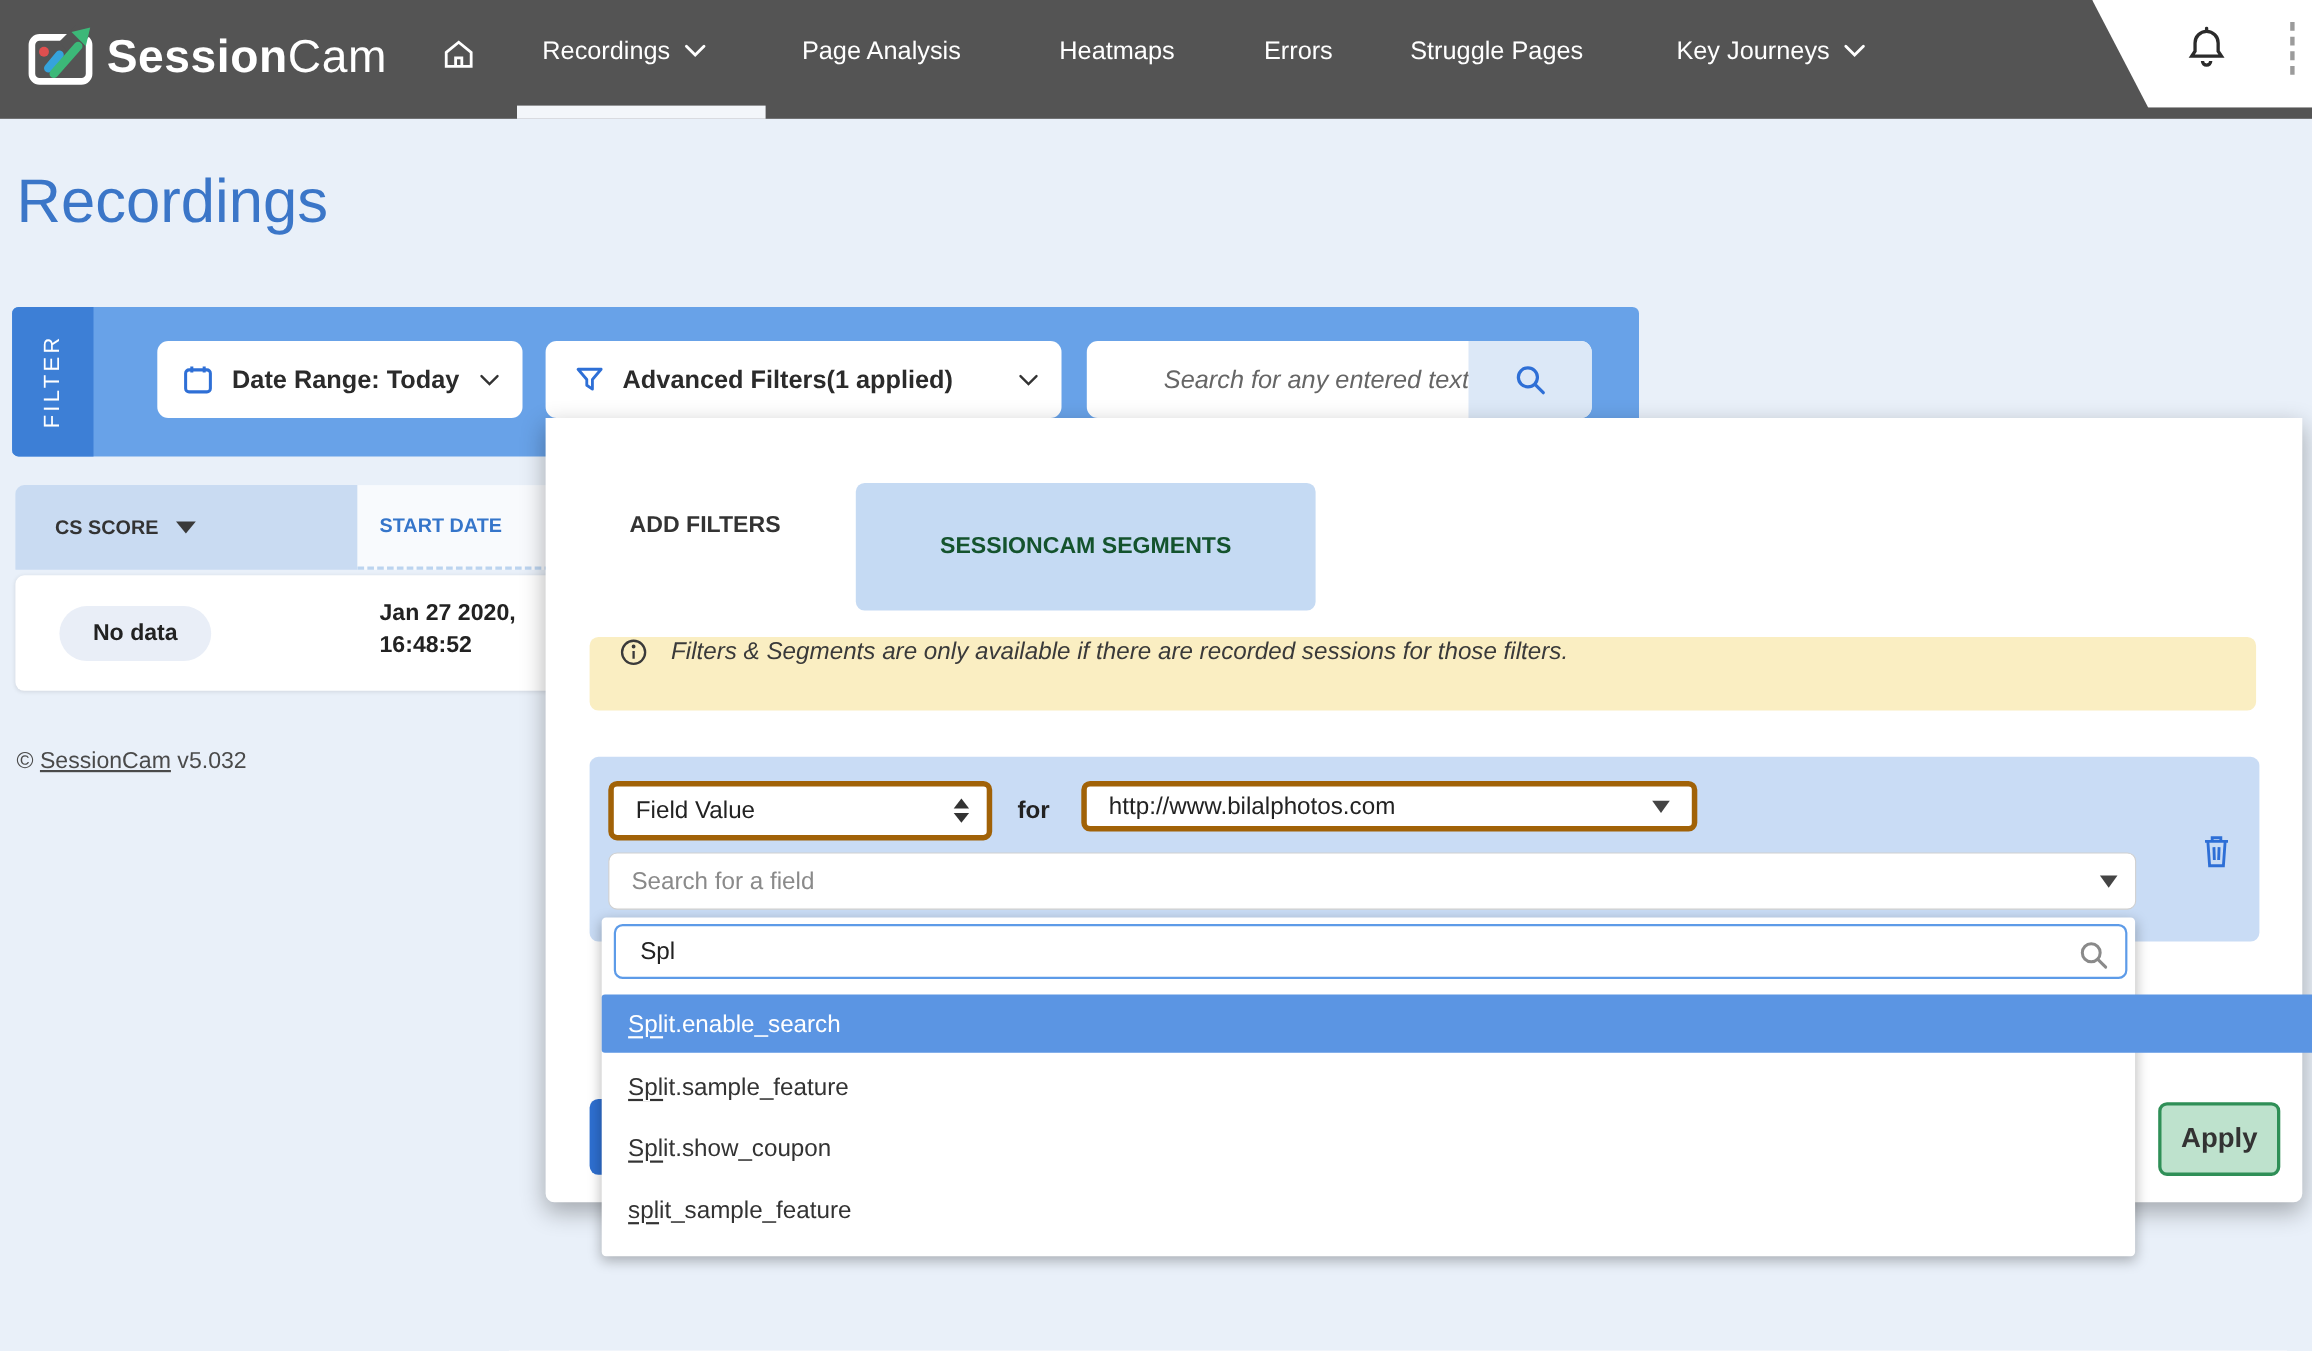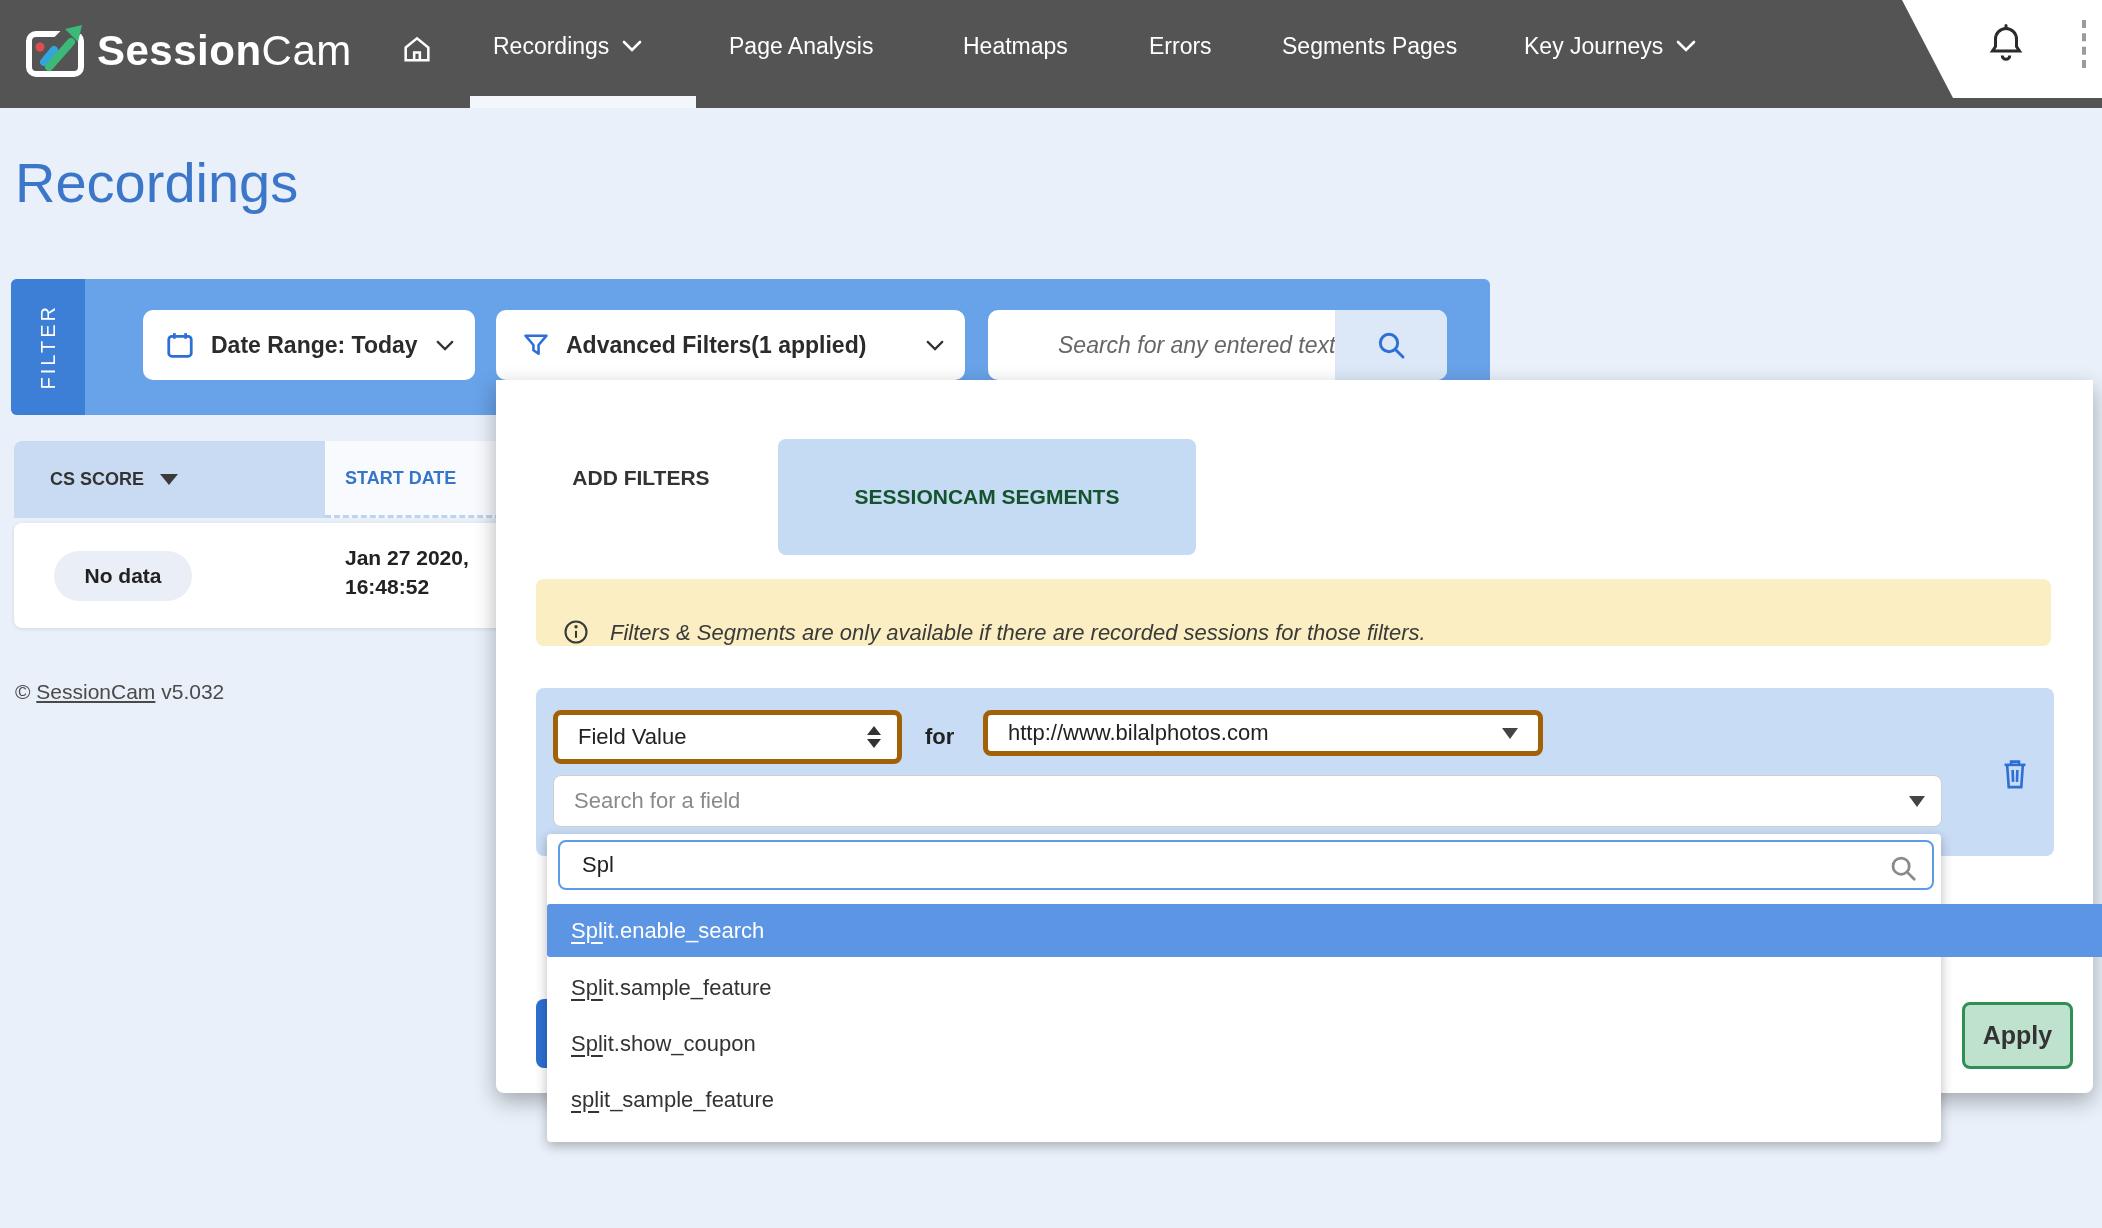--- a/index.html
+++ b/index.html
@@ -57,21 +57,21 @@
   .copyright .lnk { text-decoration:underline; cursor:pointer; }
 
   
   .panel { position:absolute; left:496px; top:380px; width:1597px; height:713px; background:#fff; border-radius:0 0 8px 8px;
            box-shadow:0 8px 22px rgba(0,0,0,0.30); z-index:10; }
   .tab-add { position:absolute; left:50px; top:40px; width:190px; height:116px; display:flex; align-items:center; justify-content:center;
              font-size:21px; font-weight:700; color:#333; cursor:pointer; }
   .tab-seg { position:absolute; left:282px; top:40px; width:418px; height:116px; background:#c5daf3; border-radius:8px;
              display:flex; align-items:center; justify-content:center; font-size:21px; font-weight:700; color:#14532d; cursor:pointer;margin-top:19px; }
   .banner { position:absolute; left:40px; top:199px; width:1515px; height:67px; background:#faeec2; border-radius:8px;
-            display:flex; align-items:flex-end; padding-left:26px; gap:20px; }
+            display:flex; align-items:flex-start; padding-left:26px; gap:20px; }
   .banner-text { font-size:22px; font-style:italic; color:#3a3a3a; }
   .filter-row { position:absolute; left:40px; top:308px; width:1518px; height:168px; background:#c9dcf5; border-radius:8px; }
   .sel { position:absolute; background:#fff; border:5px solid #a16207; border-radius:8px; display:flex; align-items:center;
          font-size:22px; color:#222; cursor:pointer; }
   .sel-type { left:17px; top:22px; width:349px; height:54px; padding-left:20px; }
   .sel-site { left:447px; top:22px; width:560px; height:46px; padding-left:20px; }
   .for-lbl { position:absolute; left:389px; top:22px; height:54px; display:flex; align-items:center; font-size:22px; font-weight:600; color:#222; }
   .updown { margin-left:auto; margin-right:16px; display:flex; flex-direction:column; gap:4px; }
   .tri-up-s { width:0;height:0;border-left:7px solid transparent;border-right:7px solid transparent;border-bottom:9px solid #333; }
   .tri-dn-s { width:0;height:0;border-left:7px solid transparent;border-right:7px solid transparent;border-top:9px solid #333; }
@@ -136,21 +136,21 @@
     <div class="nav-item" style="left:729px;">
         <span>Page Analysis</span>
       </div>
     <div class="nav-item" style="left:963px;">
         <span>Heatmaps</span>
       </div>
     <div class="nav-item" style="left:1149px;">
         <span>Errors</span>
       </div>
     <div class="nav-item" style="left:1282px;">
-        <span>Segments Pages</span>
+        <span>Struggle Pages</span>
       </div>
     <div class="nav-item" style="left:1524px;">
       <span>Key Journeys</span>
       <svg width="22" height="14" viewBox="0 0 22 14" fill="none" stroke="#fff" stroke-width="2.6" stroke-linecap="round">
           <path d="M3 3 L11 11 L19 3"></path>
         </svg>
     </div>
 
     <div class="nav-wedge">
       <div class="bell">

